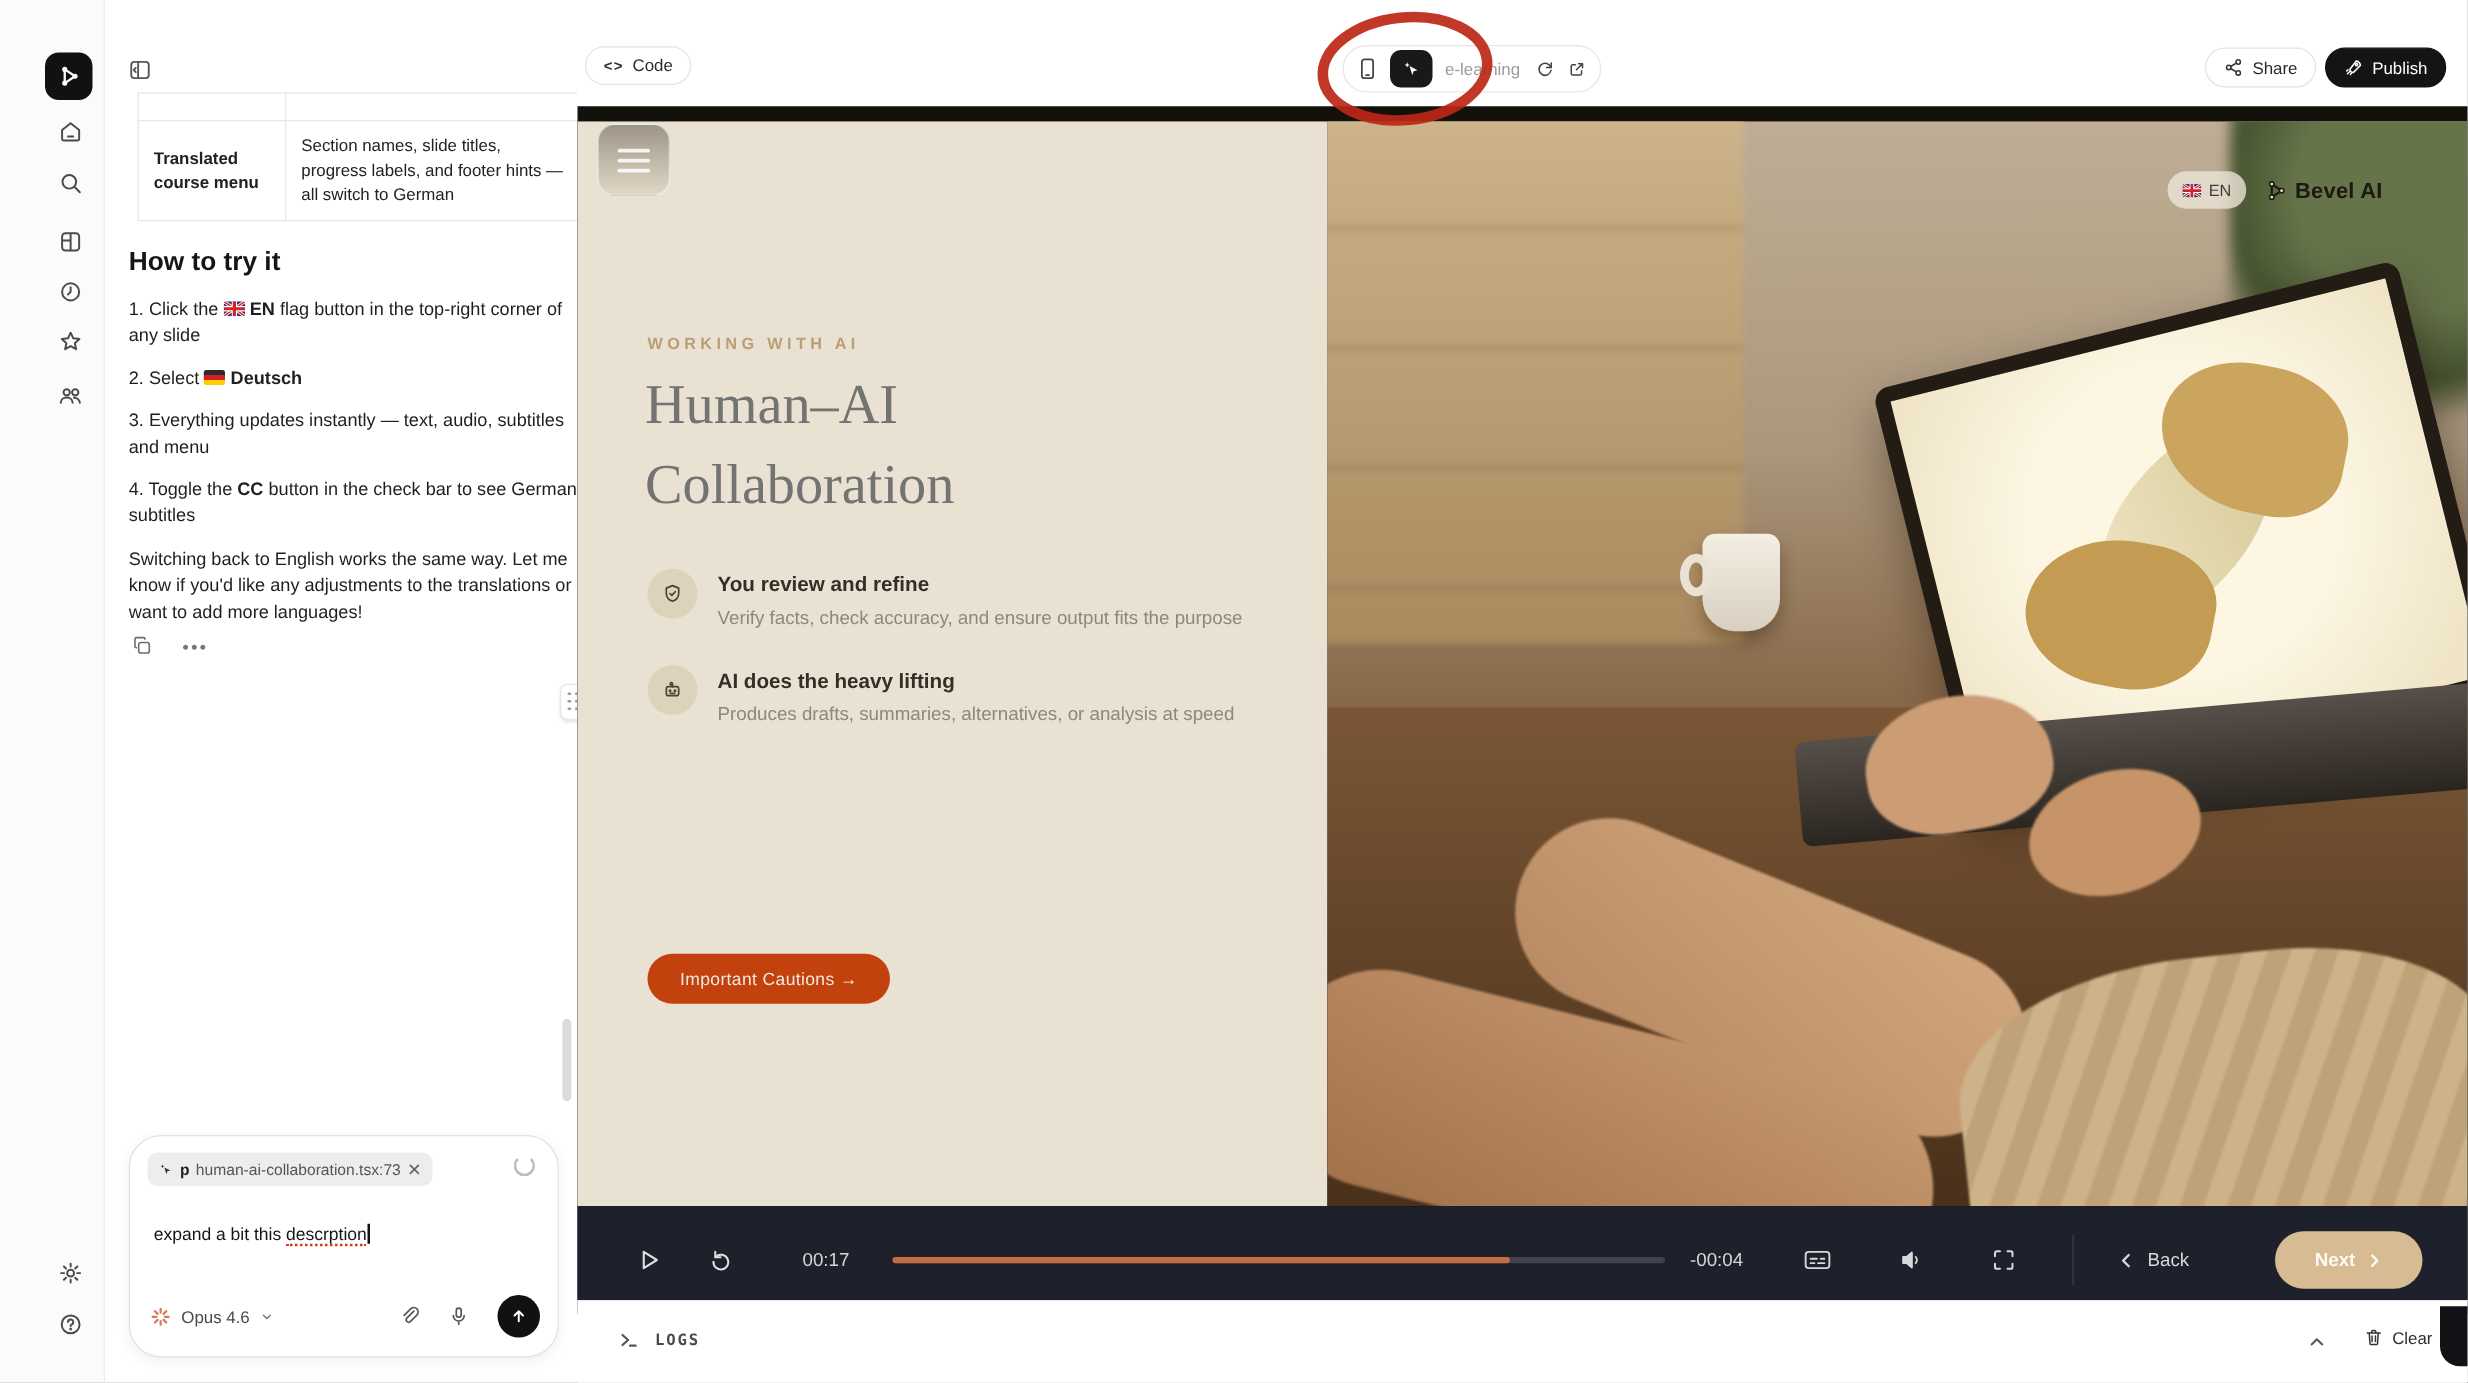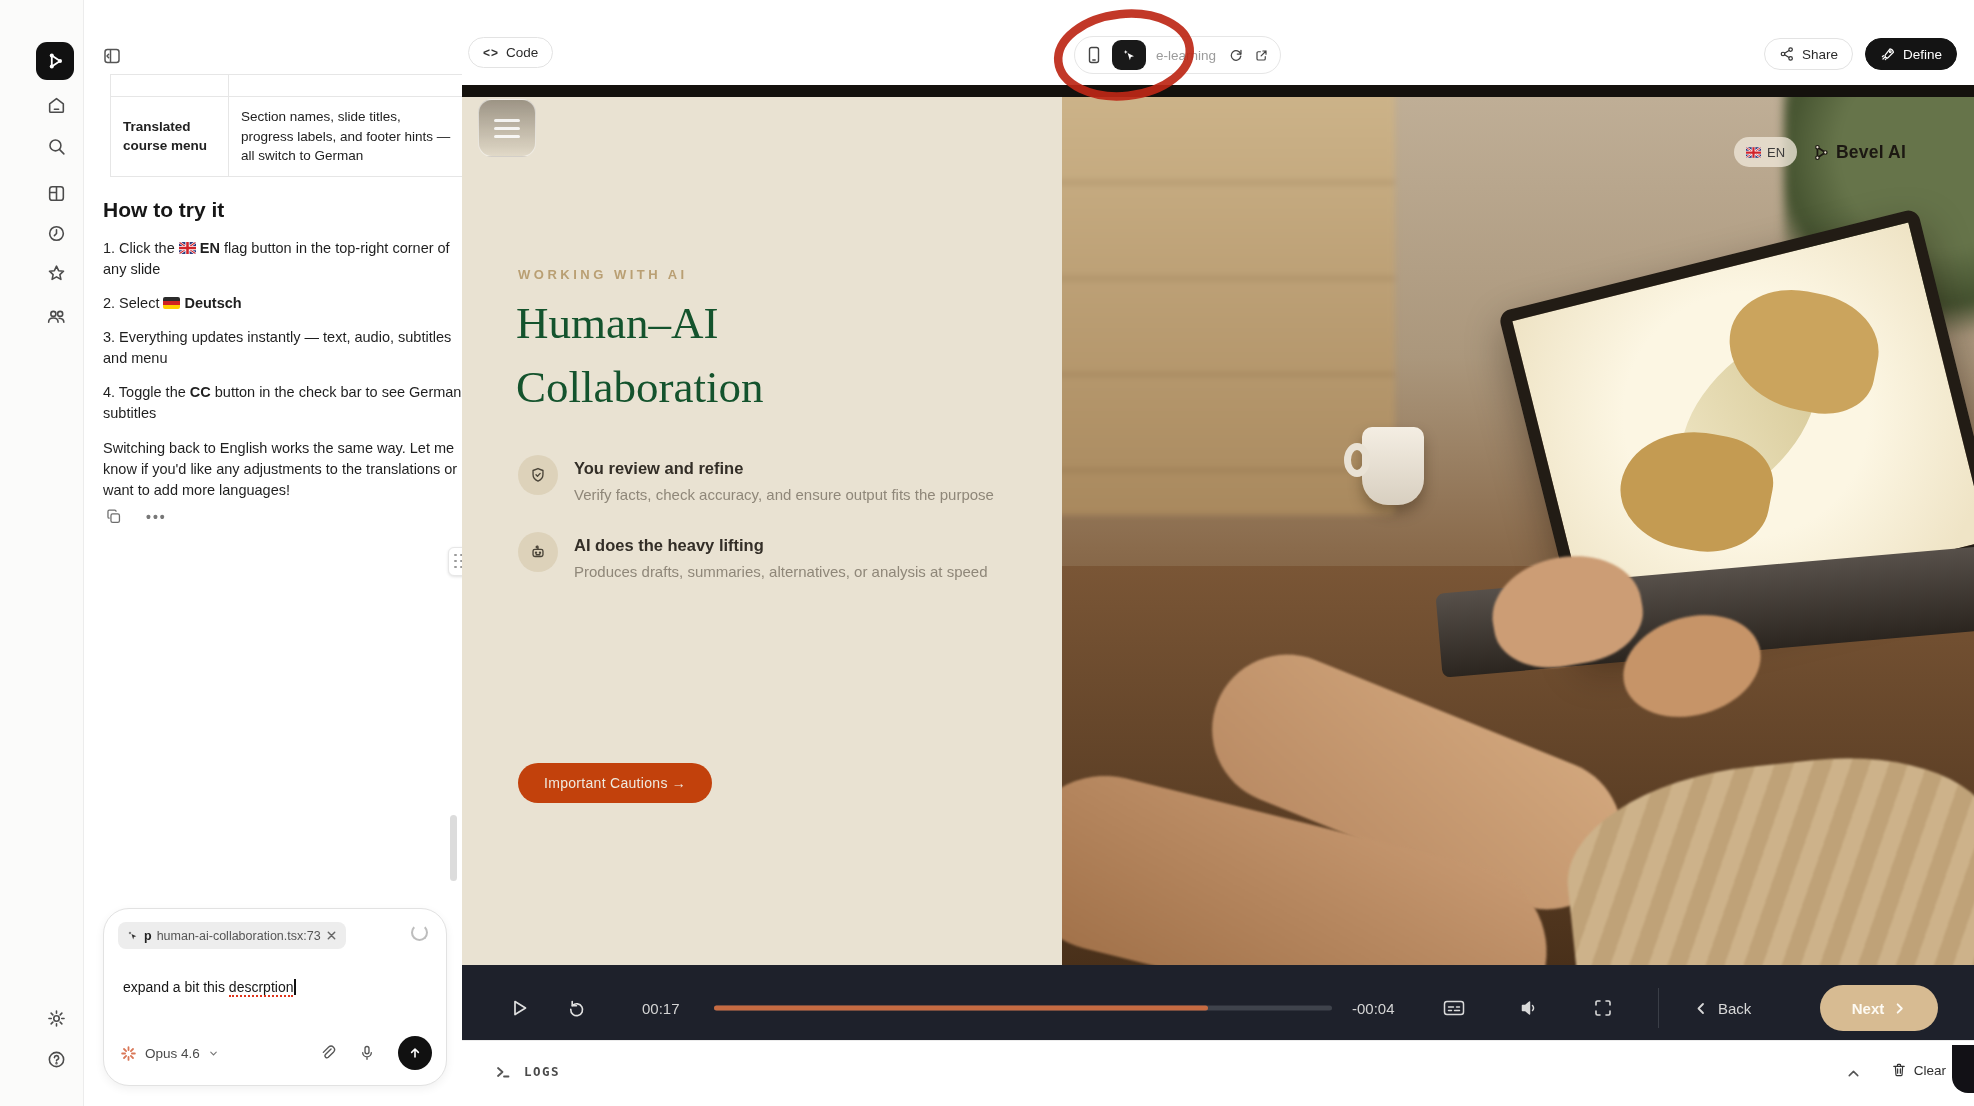--- a/index.html
+++ b/index.html
@@ -73,21 +73,21 @@
 
   
   #preview { position:absolute; left:0; top:85px; width:1512px; height:955px; background:#14110d; }
   #slide { position:absolute; left:0; top:12px; width:1512px; height:868px; display:flex; overflow:hidden; }
   #beige { position:relative; width:600px; background:#e9e2d2; flex:none; }
   #hamburger { position:absolute; left:16px; top:2px; width:58px; height:58px; border-radius:14px;
     background:linear-gradient(180deg, rgba(94,84,70,.55), rgba(210,200,180,.35));
     border:1px solid rgba(255,255,255,.55); display:flex; flex-direction:column; gap:5px; align-items:center; justify-content:center; }
   #hamburger i { width:26px; height:3px; background:rgba(255,255,255,.85); border-radius:2px; }
   #eyebrow { position:absolute; left:56px; top:170px; font-size:13px; letter-spacing:3.5px; color:#b99f73; font-weight:bold; }
-  #slide-title { position:absolute; left:54px; top:194px; font-family:"Liberation Serif", serif; font-size:45px; line-height:64px; color:#14532d; }
+  #slide-title { position:absolute; left:54px; top:194px; font-family:"Liberation Serif", serif; font-size:45px; line-height:64px; color:#737373; }
   #slide-items { position:absolute; left:56px; top:358px; display:flex; flex-direction:column; gap:26px; }
   .item { display:flex; gap:16px; }
   .item-ic { width:40px; height:40px; border-radius:50%; background:#ddd2ba; flex:none;
     display:flex; align-items:center; justify-content:center; color:#4a4438; }
   .item-title { font-size:16.5px; font-weight:bold; color:#332e27; margin:4px 0 6px; }
   .item-desc { font-size:15px; line-height:22px; color:#8f8779; width:420px; }
   .sel-box { border:2px solid #3e5df7; padding:4px 10px 7px; margin:0 0 0 -12px; width:446px; }
   #slide-cta { position:absolute; left:56px; top:666px; background:#c2410c; color:#efeadf; font-size:14px;
     padding:12px 26px; border-radius:24px; letter-spacing:.3px; }
 
@@ -368,21 +368,21 @@
         <path d="M7 9 L12.5 5.6 M7 11 L12.5 14.4"></path>
       </svg>
     <span>Share</span>
   </div>
   <div class="pill" id="publish-btn">
     <svg width="16" height="16" viewBox="0 0 20 20" fill="none" stroke="#fff" stroke-width="1.5" stroke-linecap="round" stroke-linejoin="round">
         <path d="M12.5 3.5 c2.5.5 3.8 1.8 4.3 4.3 l-7.3 7.3 -2.5-.8 -.8-2.5 Z"></path>
         <circle cx="12.8" cy="7.2" r="1.1"></circle>
         <path d="M6.5 13.5 l-2.8 2.8 M7.8 15.8 l-1.2 1.2 M4.2 12.2 l-1.2 1.2"></path>
       </svg>
-    <span>Define</span>
+    <span>Publish</span>
   </div>
 
   <svg id="annotation" width="148" height="102" viewBox="0 0 148 102">
     <ellipse cx="74" cy="51" rx="66" ry="41" fill="none" stroke="#BD2716" stroke-width="8.5" transform="rotate(-6 74 51)" opacity="0.92"></ellipse>
   </svg>
 
   <div id="preview">
     <div id="slide">
 
       <div id="beige">

